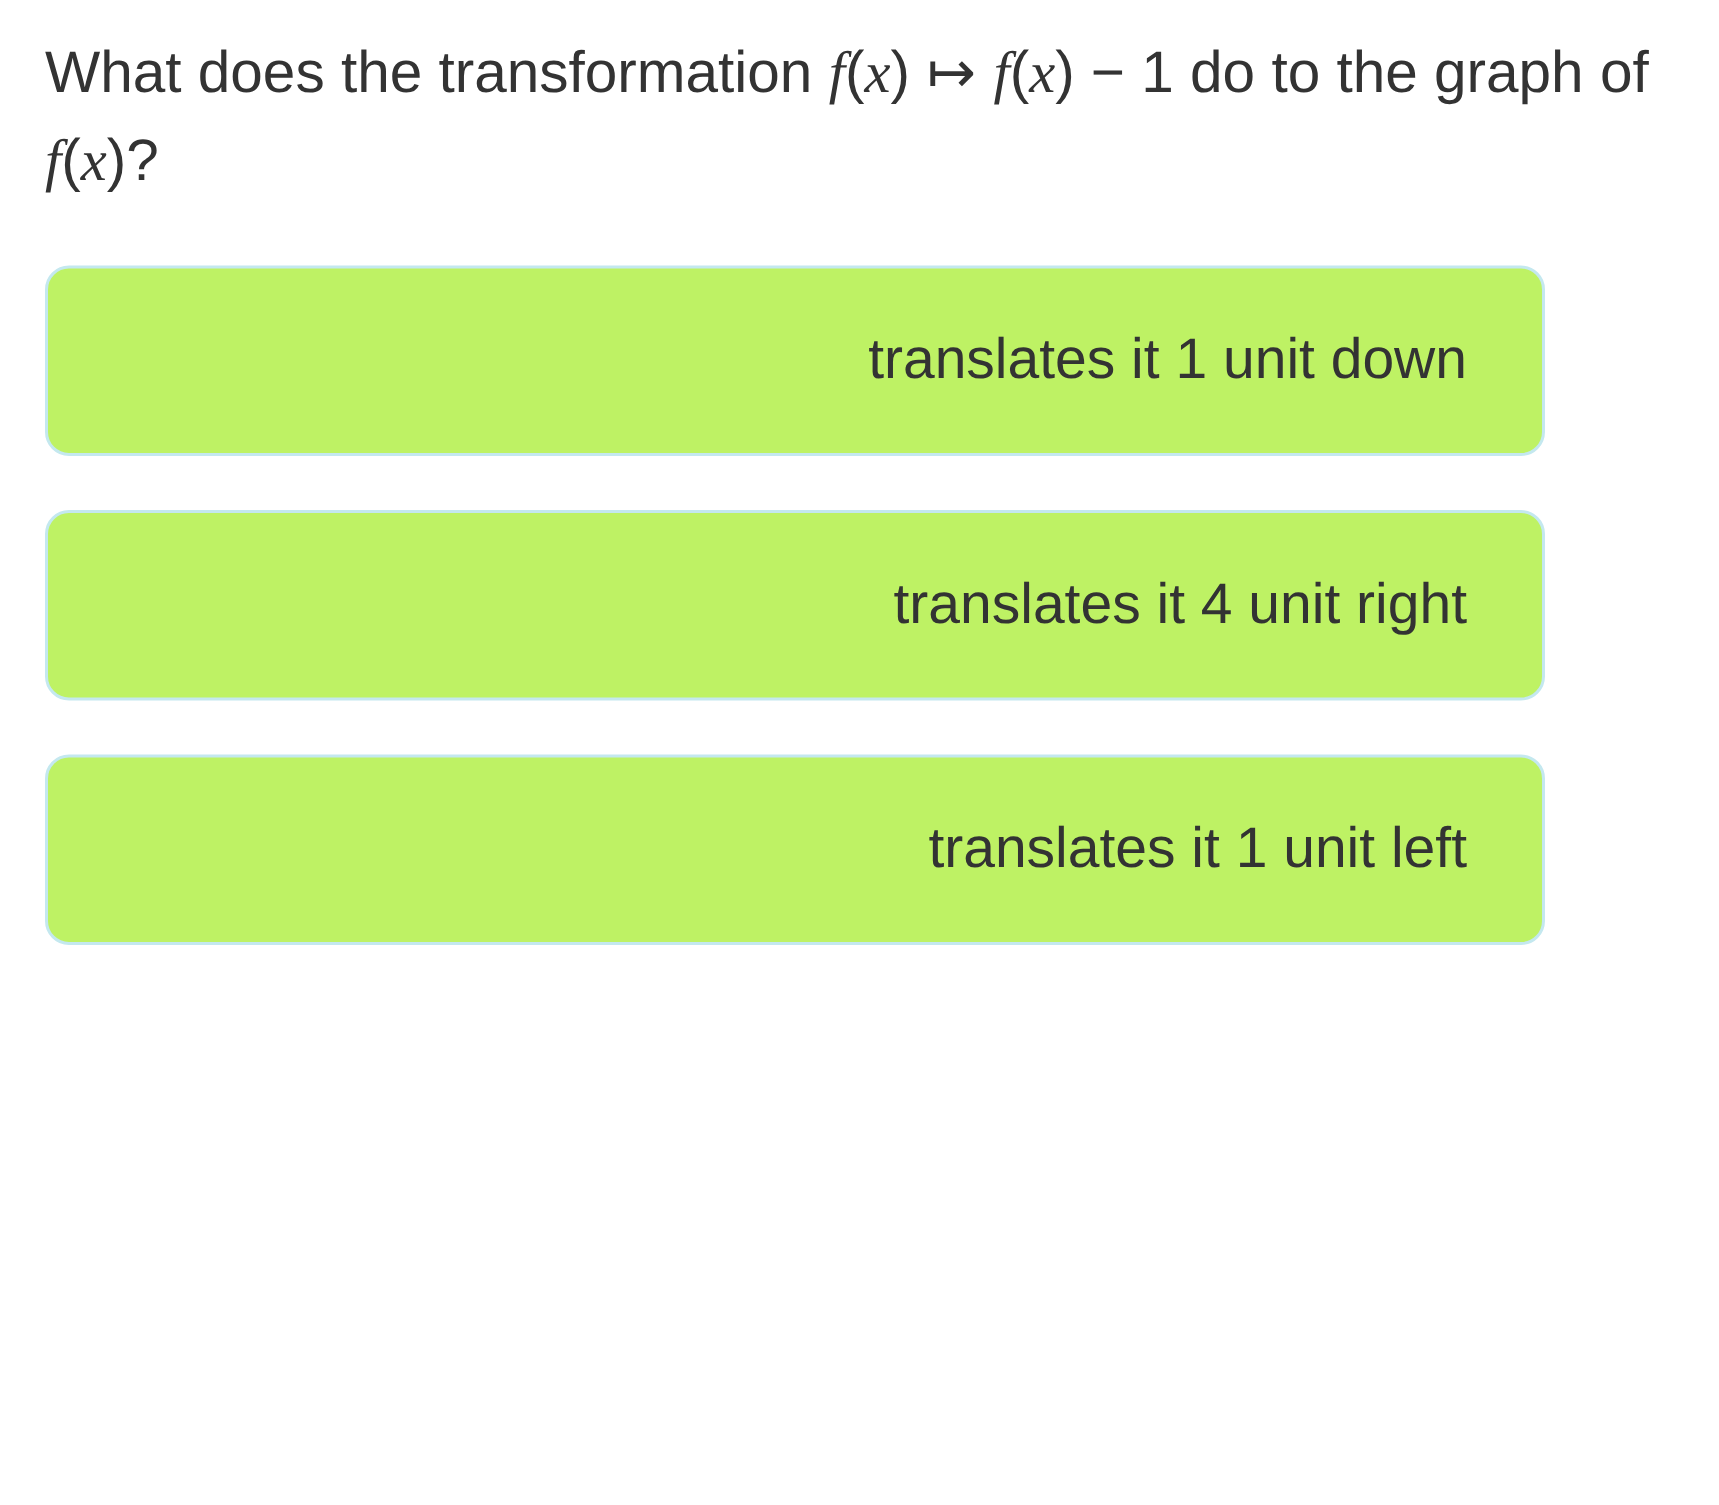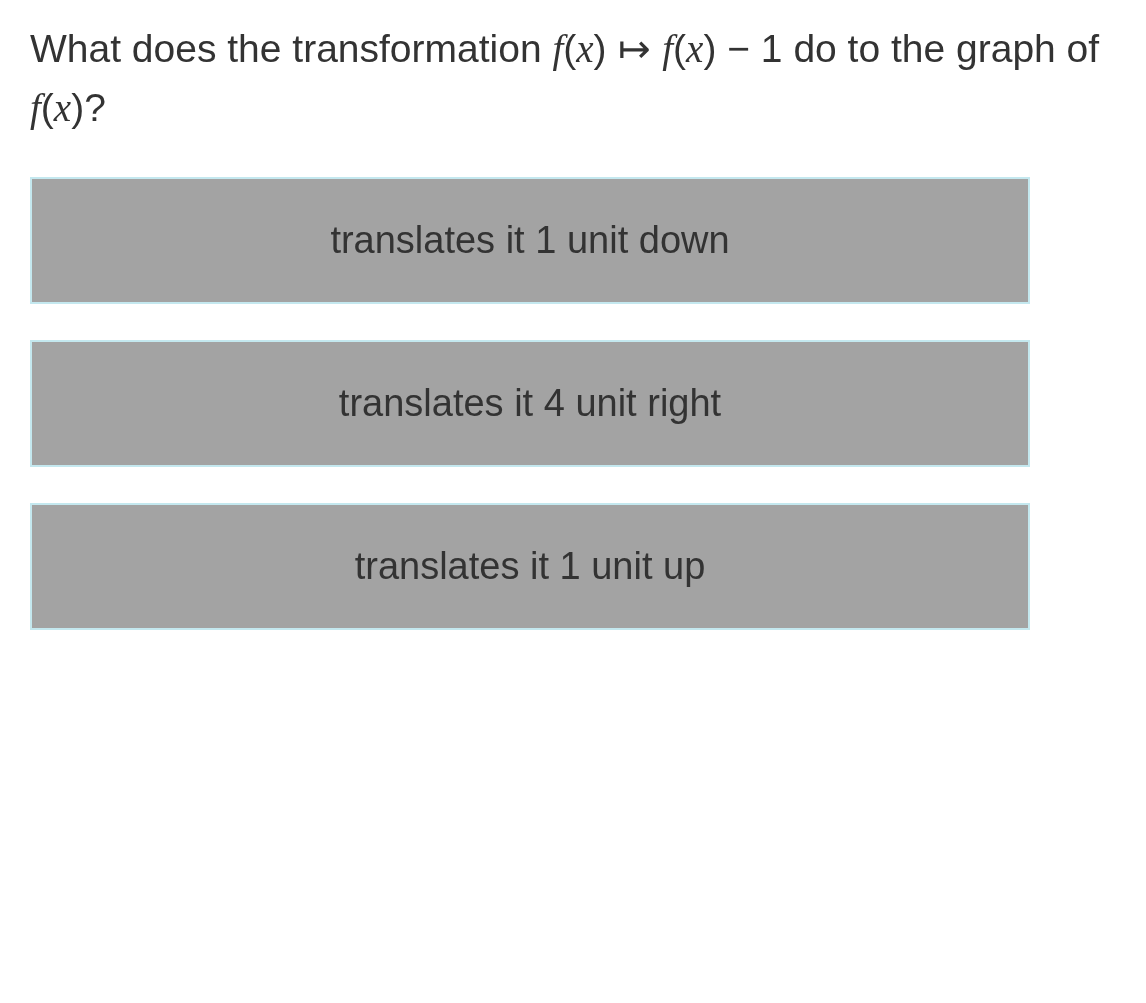--- a/index.html
+++ b/index.html
@@ -30,41 +30,41 @@
     text-align: center;
   }
   .answers {
     display: flex;
     flex-direction: column;
     gap: 36px;
     max-width: 1000px;
   }
   .answer-btn {
     border: 2px solid #c4e8ef;
-    border-radius: 0;
-    background: #a3a3a3;
+    border-radius: 16px;
+    background: #bef264;
     padding: 40px 50px;
     font-size: 38px;
     color: #333333;
-    text-align: center;
+    text-align: right;
     font-family: Verdana, Geneva, sans-serif;
     cursor: pointer;
     width: 100%;
   }
 </style>
 </head>
 <body>
 
 <div class="question">
   <span>What does the transformation </span><span class="fx">f</span><span>(</span><span class="fx">x</span><span>) </span><span class="arrow">↦</span><span> </span><span class="fx">f</span><span>(</span><span class="fx">x</span><span>) − 1 do to the graph of </span><span class="fx">f</span><span>(</span><span class="fx">x</span><span>)?</span>
 </div>
 
 <div class="answers">
   <button class="answer-btn">
     <span>translates it 1 unit down</span>
   </button>
   <button class="answer-btn">
     <span>translates it 4 unit right</span>
   </button>
   <button class="answer-btn">
-    <span>translates it 1 unit up</span>
+    <span>translates it 1 unit left</span>
   </button>
 </div>
 
 </body></html>

